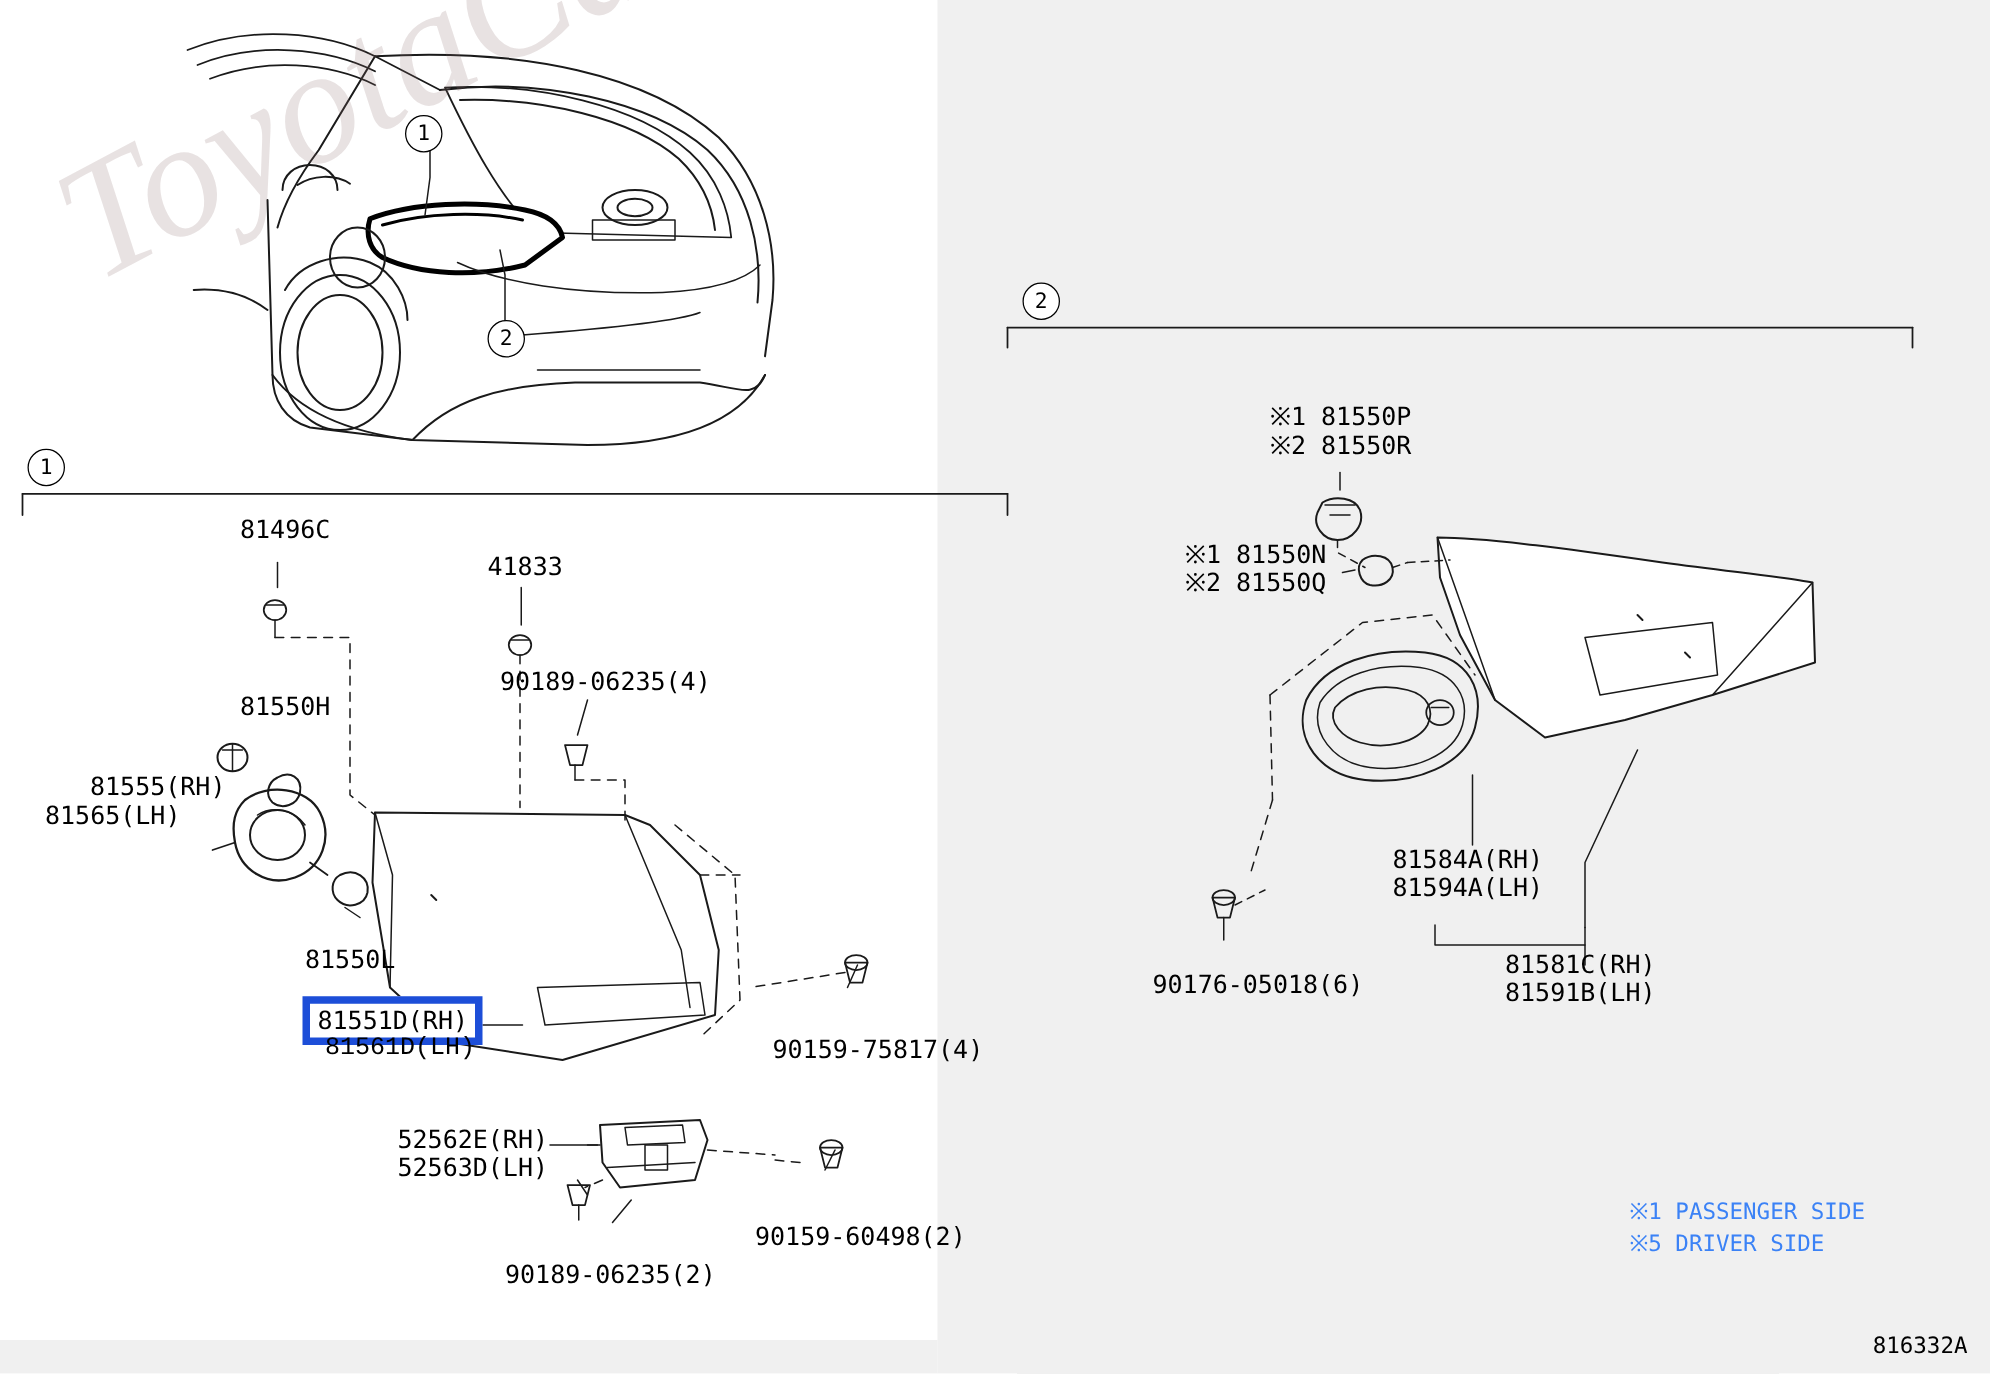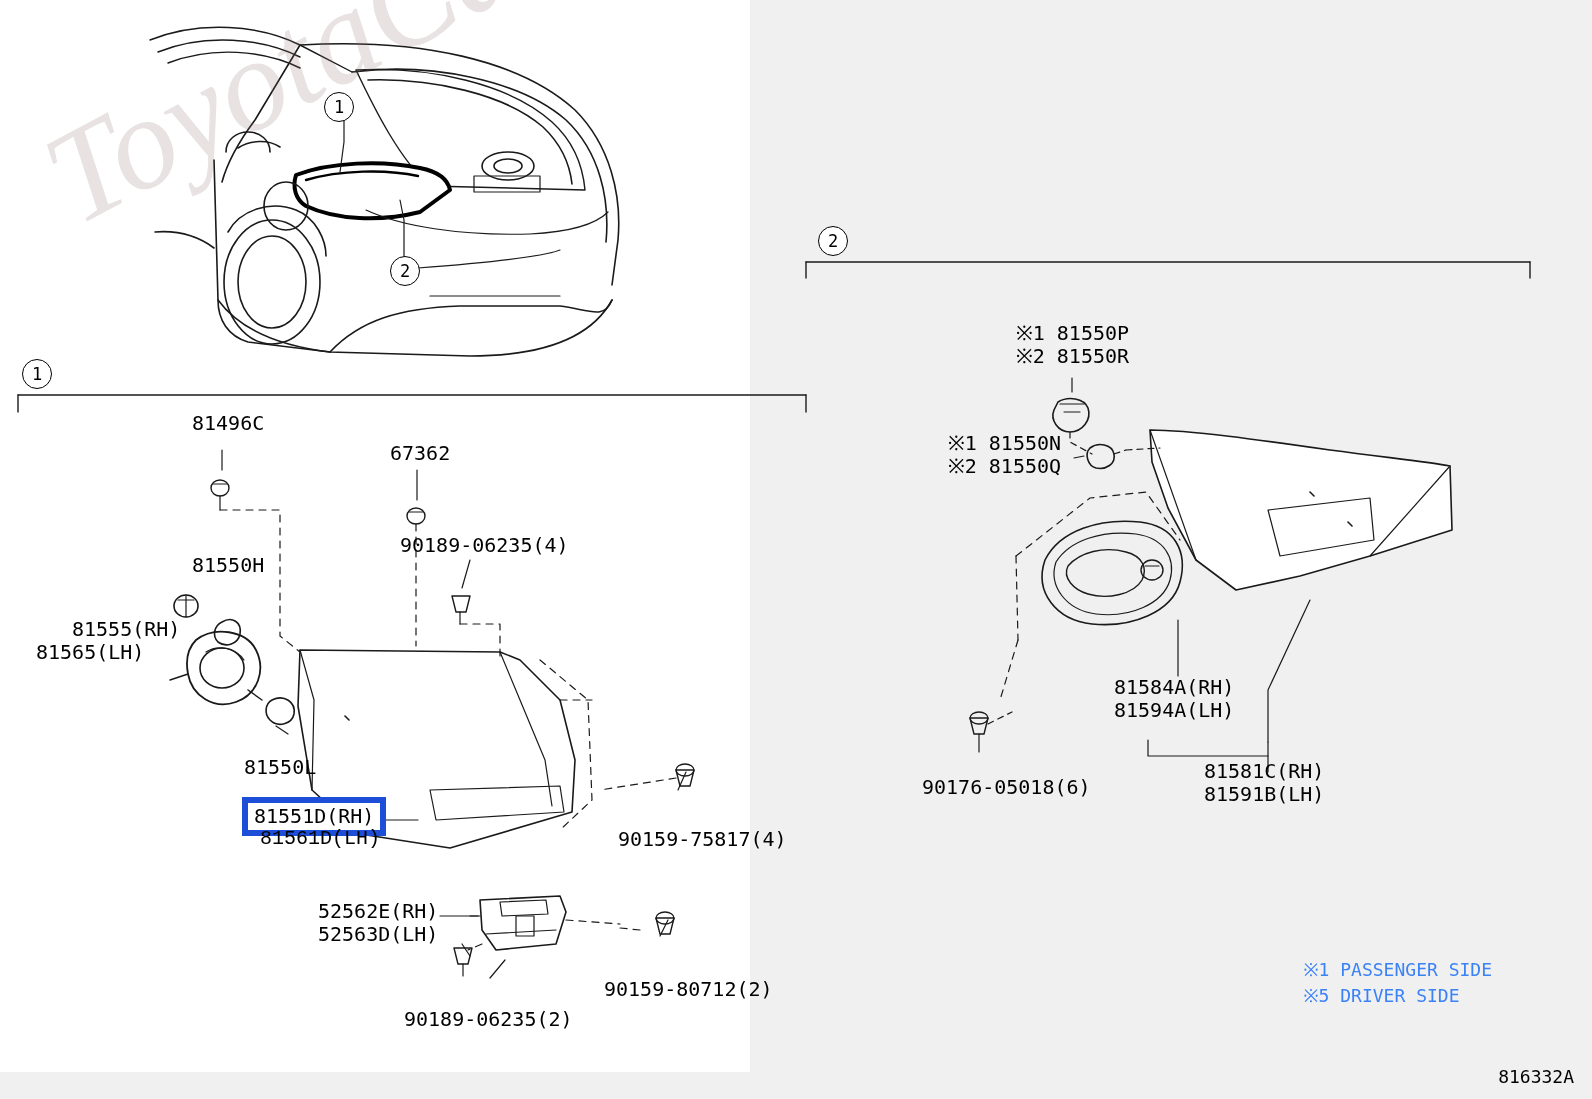--- a/index.html
+++ b/index.html
@@ -275,34 +275,34 @@
     <span>2</span>
   </div>
   <div class="callout-circle" style="left:22px; top:359px;">
     <span>1</span>
   </div>
   <div class="callout-circle" style="left:818px; top:226px;">
     <span>2</span>
   </div>
 
   <div class="lbl" style="left:192px; top:412px;">81496C</div>
-  <div class="lbl" style="left:390px; top:442px;">67362</div>
+  <div class="lbl" style="left:390px; top:442px;">41833</div>
   <div class="lbl" style="left:400px; top:534px;">90189-06235(4)</div>
   <div class="lbl" style="left:192px; top:554px;">81550H</div>
   <div class="lbl" style="left:36px; top:618px;margin-left:36px;">81555(RH)</div>
   <div class="lbl" style="left:36px; top:641px;">81565(LH)</div>
   <div class="lbl" style="left:244px; top:756px;">81550L</div>
 
   <div class="lbl boxed" style="left:242px; top:797px;">81551D(RH)</div>
   <div class="lbl" style="left:260px; top:827px;font-family:Liberation Mono, monospace;">81561D(LH)</div>
 
   <div class="lbl" style="left:618px; top:828px;">90159-75817(4)</div>
   <div class="lbl" style="left:318px; top:900px;">52562E(RH)</div>
   <div class="lbl" style="left:318px; top:923px;">52563D(LH)</div>
-  <div class="lbl" style="left:604px; top:978px;">90159-80712(2)</div>
+  <div class="lbl" style="left:604px; top:978px;">90159-60498(2)</div>
   <div class="lbl" style="left:404px; top:1008px;">90189-06235(2)</div>
 
   <div class="lbl" style="left:1016px; top:322px;">※1 81550P</div>
   <div class="lbl" style="left:1016px; top:345px;">※2 81550R</div>
   <div class="lbl" style="left:948px; top:432px;">※1 81550N</div>
   <div class="lbl" style="left:948px; top:455px;">※2 81550Q</div>
   <div class="lbl" style="left:1114px; top:676px;">81584A(RH)</div>
   <div class="lbl" style="left:1114px; top:699px;">81594A(LH)</div>
   <div class="lbl" style="left:1204px; top:760px;">81581C(RH)</div>
   <div class="lbl" style="left:1204px; top:783px;">81591B(LH)</div>

